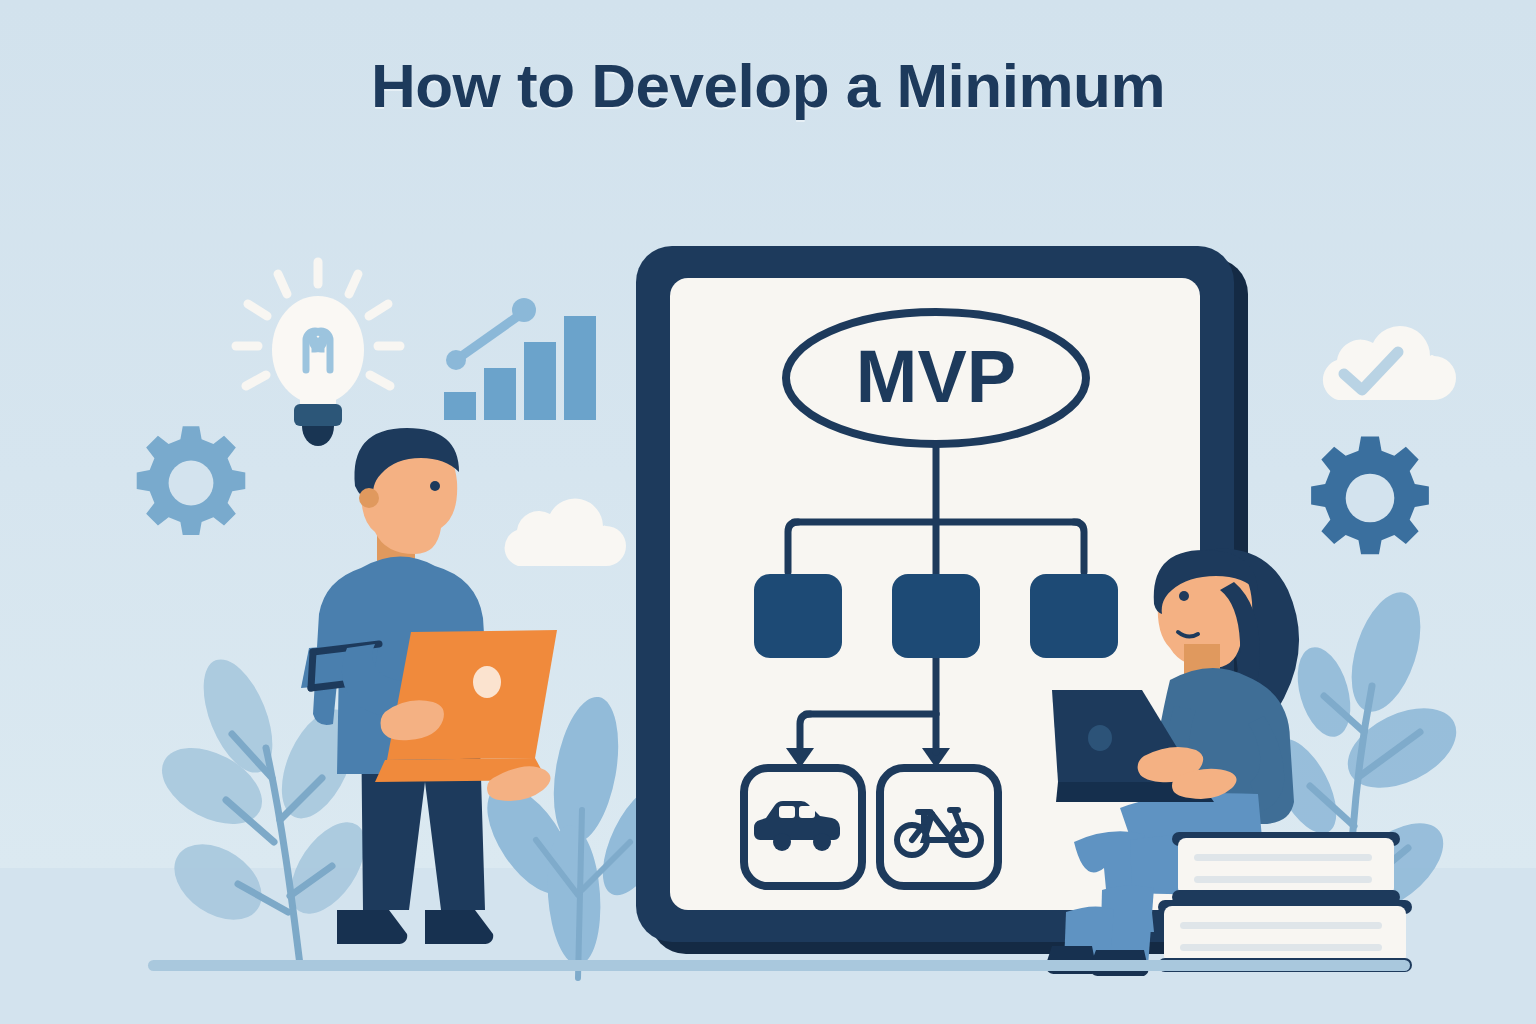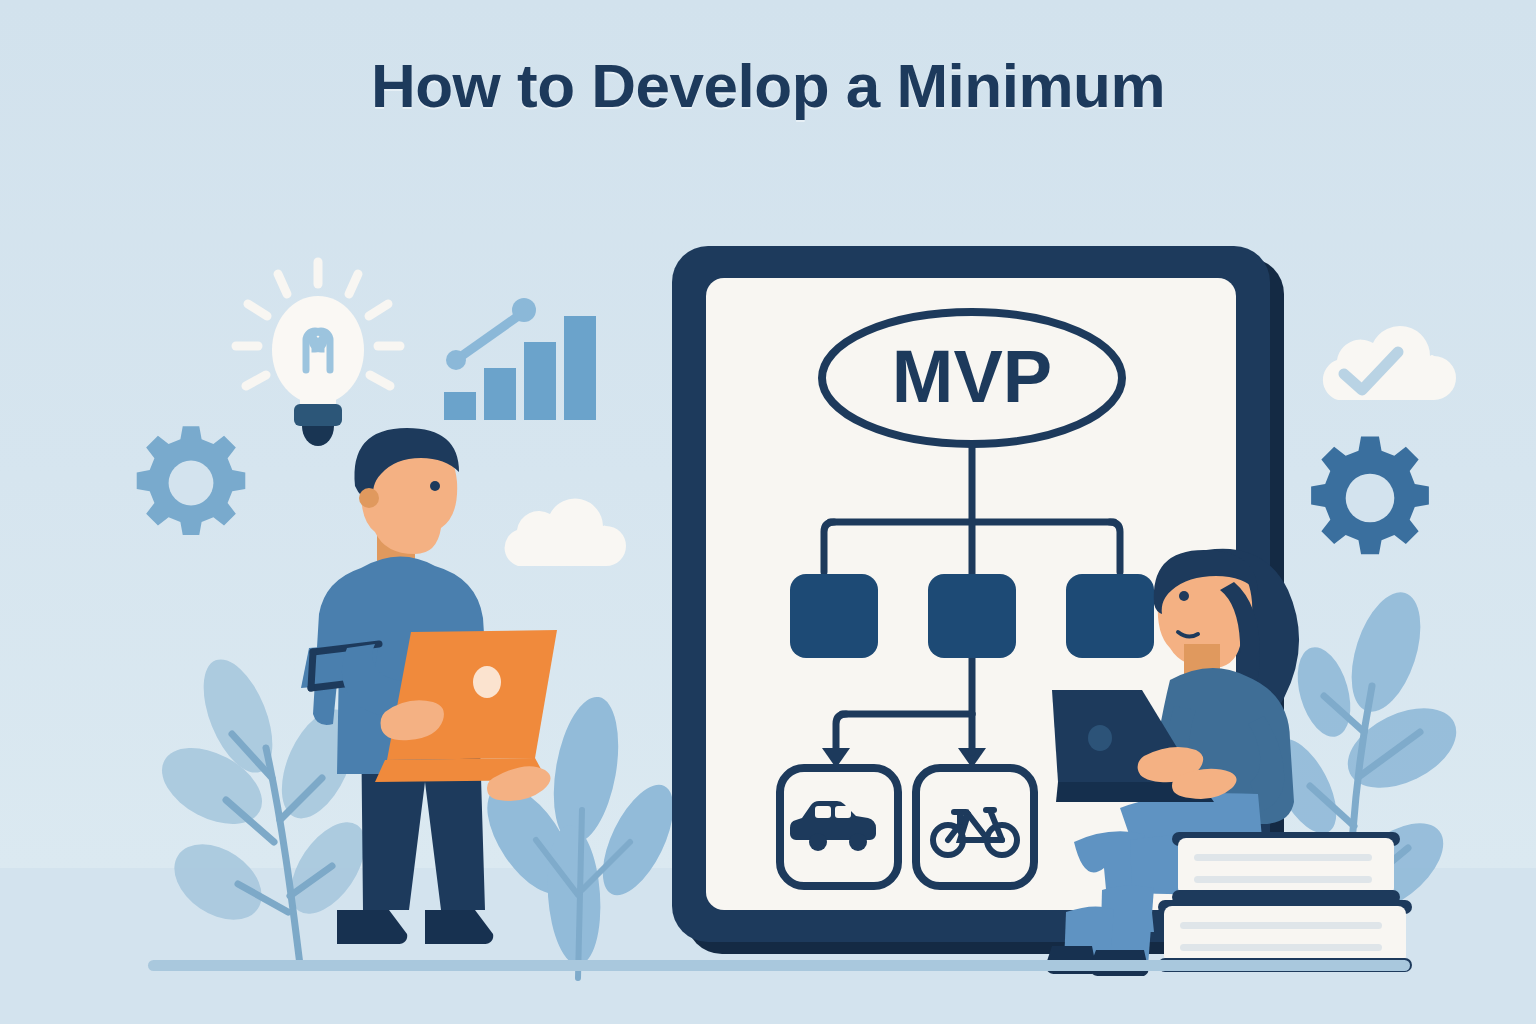--- a/index.html
+++ b/index.html
@@ -163,21 +163,21 @@
       <path d="M146 212 l146 -2 l-22 128 l-148 2 z" fill="#f08a3c"></path>
       <path d="M120 340 l150 -2 l12 22 l-172 2 z" fill="#f08a3c"></path>
       <ellipse cx="222" cy="262" rx="14" ry="16" fill="#fbe3cf"></ellipse>
 
       <path d="M120 292 q22 -16 48 -10 q14 4 10 18 q-6 18 -34 20 q-24 2 -28 -12 q-2 -10 4 -16z" fill="#f4b183"></path>
 
       <path d="M232 356 q30 -16 48 -6 q12 8 -2 20 q-18 14 -44 10 q-12 -2 -12 -12 q0 -8 10 -12z" fill="#f4b183"></path>
     </svg>
   </div>
 
-  <div class="abs" style="left:672px;top:246px;">
+  <div class="abs" style="left:636px;top:246px;">
     <svg width="616" height="710" viewBox="0 0 616 710">
 
       <rect x="14" y="12" width="598" height="696" rx="36" fill="#142a44"></rect>
 
       <rect x="0" y="0" width="598" height="696" rx="36" fill="#1d3a5c"></rect>
 
       <rect x="34" y="32" width="530" height="632" rx="18" fill="#f8f6f2"></rect>
 
       <g stroke="#1d3a5c" stroke-width="7" fill="none" stroke-linecap="round" stroke-linejoin="round">
 

